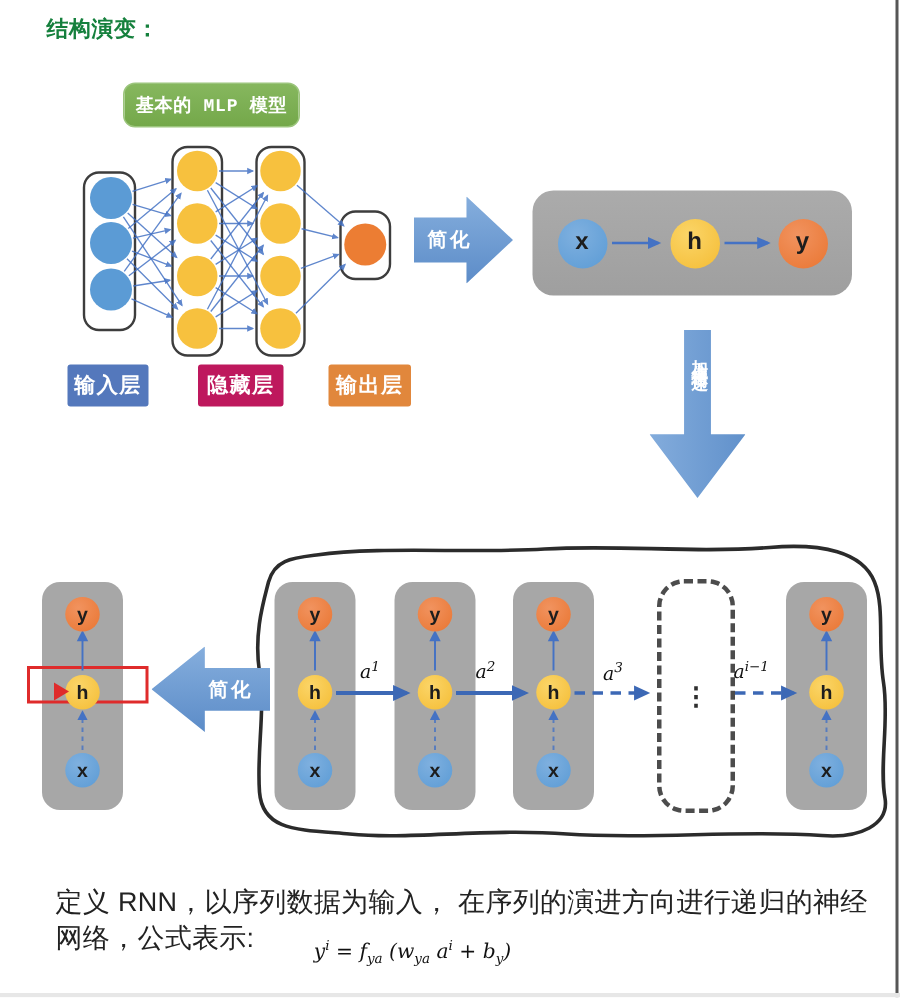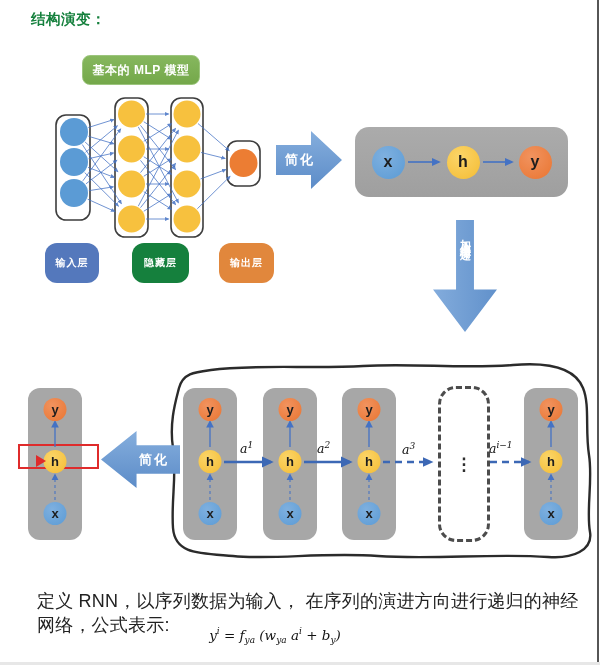--- a/index.html
+++ b/index.html
@@ -6,37 +6,37 @@
   #page{position:relative;width:600px;height:665px;background:#fff;overflow:hidden;
         font-family:"Liberation Sans",sans-serif;color:#1c1c1c;}
   .abs{position:absolute;}
 
   
   #title{left:31px;top:10px;font-size:14.5px;font-weight:bold;color:#15803d;letter-spacing:.5px;}
 
   
   .gbadge{background:linear-gradient(180deg,#86b75e,#74a84a);color:#fff;border:1px solid #9cc57d;
           border-radius:8px;display:flex;align-items:center;justify-content:center;
-          font-size:12px;font-weight:bold;letter-spacing:.5px;}
+          font-size:12px;font-weight:bold;letter-spacing:.5px;font-family:Liberation Mono, monospace;}
   #badge1{left:82px;top:55px;width:116px;height:28px;}
   #badge2{left:400px;top:53px;width:113px;height:30px;}
 
   
   #mlp{left:40px;top:90px;}
   #mlp rect{fill:#fff;stroke:#3d3d3d;stroke-width:1.6;}
   #mlp .cin{fill:#5B9BD5;}
   #mlp .chid{fill:#F7C13E;}
   #mlp .cout{fill:#EC7D33;}
   #mlp-mesh line{stroke:#4472C4;stroke-width:.9;opacity:.85;}
 
   
-  .llabel{height:40px;border-radius:12px;display:flex;align-items:center;justify-content:center;
-          color:#fff;font-size:10px;font-weight:bold;letter-spacing:1px;}
+  .llabel{height:28px;border-radius:2px;display:flex;align-items:center;justify-content:center;
+          color:#fff;font-size:14px;font-weight:bold;letter-spacing:1px;}
   #lbl-in{left:45px;top:243px;width:54px;background:#5478BC;}
-  #lbl-hid{left:132px;top:243px;width:57px;background:#15803d;}
+  #lbl-hid{left:132px;top:243px;width:57px;background:#be185d;}
   #lbl-out{left:219px;top:243px;width:55px;background:#E1873C;}
 
   
   .bluearrow{background:linear-gradient(180deg,#85AEDD,#5C8CC8);color:#fff;font-size:13px;font-weight:bold;}
   #arrow-right{left:276px;top:131px;width:66px;height:58px;
      clip-path:polygon(0 24%,53% 24%,53% 0,100% 50%,53% 100%,53% 76%,0 76%);}
   #arrow-right span{position:absolute;left:9px;top:50%;transform:translateY(-50%);letter-spacing:2px;}
   #arrow-left{left:101px;top:431px;width:79px;height:57px;
      clip-path:polygon(0 50%,45% 0,45% 25%,100% 25%,100% 75%,45% 75%,45% 100%);
      background:linear-gradient(180deg,#85AEDD,#5C8CC8);}

